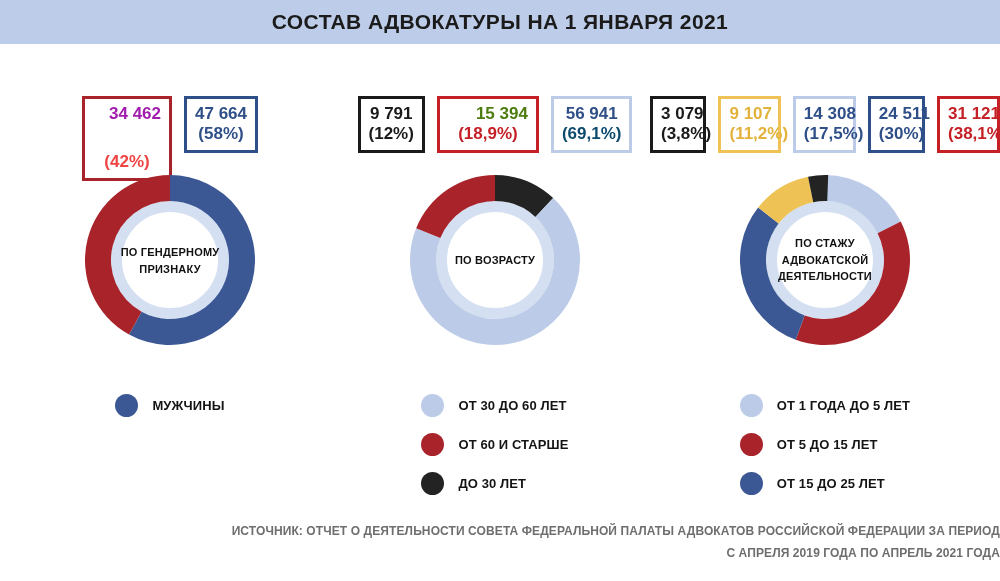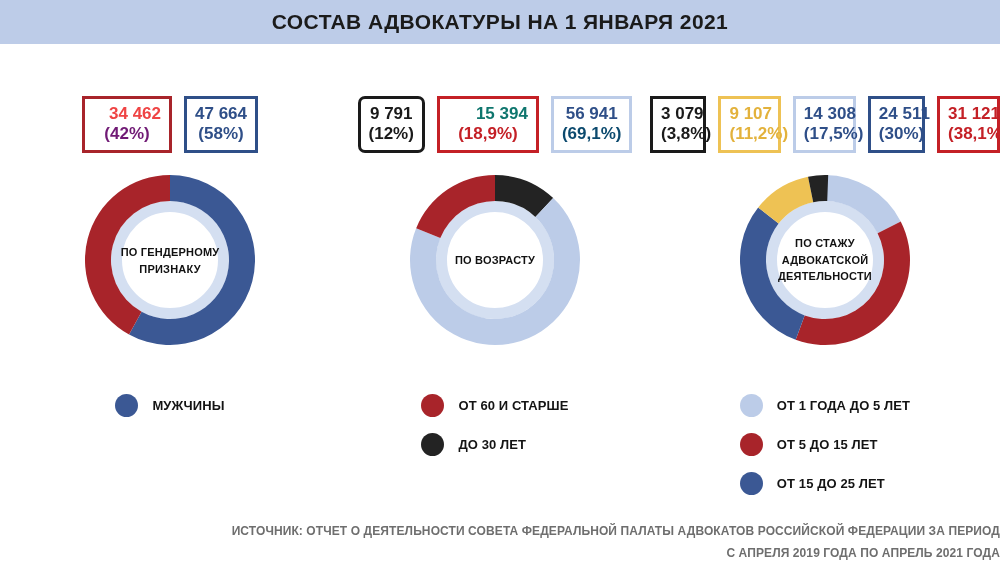--- a/index.html
+++ b/index.html
@@ -161,22 +161,22 @@
 </head>
 <body>
 
 <div class="header">
   <div class="header-title">СОСТАВ АДВОКАТУРЫ НА 1 ЯНВАРЯ 2021</div>
 </div>
 
 <div class="chart-col" id="col-gender">
   <div class="boxes">
       <div class="vbox" style="border-color: rgb(168, 36, 42);">
-        <span class="num" style="color: #ef4444; margin-left: 16px;">34 462</span>
-        <span class="pct" style="color: #701a75;">(42%)</span>
+        <span class="num" style="color: #a21caf; margin-left: 16px;">34 462</span>
+        <span class="pct" style="color: #ef4444; margin-top: 28px;">(42%)</span>
       </div>
       <div class="vbox" style="border-color: rgb(47, 79, 136);">
         <span class="num" style="color: rgb(47, 79, 136);">47 664</span>
         <span class="pct" style="color: rgb(47, 79, 136);">(58%)</span>
       </div>
     </div>
   <div class="donut-wrap">
     <div class="donut">
       <svg width="176" height="176" viewBox="0 0 176 176">
           <circle cx="88" cy="88" r="53.5" fill="none" stroke="#d4dff1" stroke-width="11"></circle>
@@ -193,26 +193,26 @@
             <span class="legend-dot" style="background: rgb(59, 88, 148);"></span>
             <span class="legend-text">МУЖЧИНЫ</span>
           </div>
         </div>
       </div>
   </div>
 </div>
 
 <div class="chart-col" id="col-age">
   <div class="boxes">
-      <div class="vbox" style="border-color: rgb(26, 26, 26); border-radius: 7px;">
+      <div class="vbox" style="border-color: rgb(26, 26, 26);">
         <span class="num" style="color: rgb(26, 26, 26);">9 791</span>
         <span class="pct" style="color: rgb(26, 26, 26);">(12%)</span>
       </div>
       <div class="vbox" style="border-color: rgb(196, 32, 38);">
-        <span class="num" style="color: #0f766e; margin-left: 28px;">15 394</span>
+        <span class="num" style="color: #4d7c0f; margin-left: 28px;">15 394</span>
         <span class="pct" style="color: rgb(196, 32, 38);">(18,9%)</span>
       </div>
       <div class="vbox" style="border-color: rgb(188, 204, 232);">
         <span class="num" style="color: rgb(47, 79, 136);">56 941</span>
         <span class="pct" style="color: #0c4a6e;">(69,1%)</span>
       </div>
     </div>
   <div class="donut-wrap">
     <div class="donut">
       <svg width="176" height="176" viewBox="0 0 176 176">
@@ -220,20 +220,24 @@
           <path d="M88 3 A85 85 0 0 1 146.18650400393855 26.037666669180027 L128.38827924979262 44.99085098213673 A59 59 0 0 0 88 29 Z" fill="#232323"></path>
           <path d="M146.18650400393855 26.037666669180027 A85 85 0 1 1 9.167161966553778 56.213467512287 L33.280735953254975 65.9364068614698 A59 59 0 1 0 128.38827924979262 44.99085098213673 Z" fill="#bccce8"></path>
           <path d="M9.167161966553778 56.213467512287 A85 85 0 0 1 87.99999999999999 3 L87.99999999999999 29 A59 59 0 0 0 33.280735953254975 65.9364068614698 Z" fill="#a8242a"></path>
         </svg>
       <div class="donut-label">ПО ВОЗРАСТУ</div>
     </div>
   </div>
   <div class="legend">
     <div class="legend-inner">
         <div class="legend-col">
+          <div class="legend-item">
+            <span class="legend-dot" style="background: rgb(188, 204, 232);"></span>
+            <span class="legend-text">ОТ 30 ДО 60 ЛЕТ</span>
+          </div>
           <div class="legend-item">
             <span class="legend-dot" style="background: rgb(168, 36, 42);"></span>
             <span class="legend-text">ОТ 60 И СТАРШЕ</span>
           </div>
           <div class="legend-item">
             <span class="legend-dot" style="background: rgb(35, 35, 35);"></span>
             <span class="legend-text">ДО 30 ЛЕТ</span>
           </div>
         </div>
       </div>

